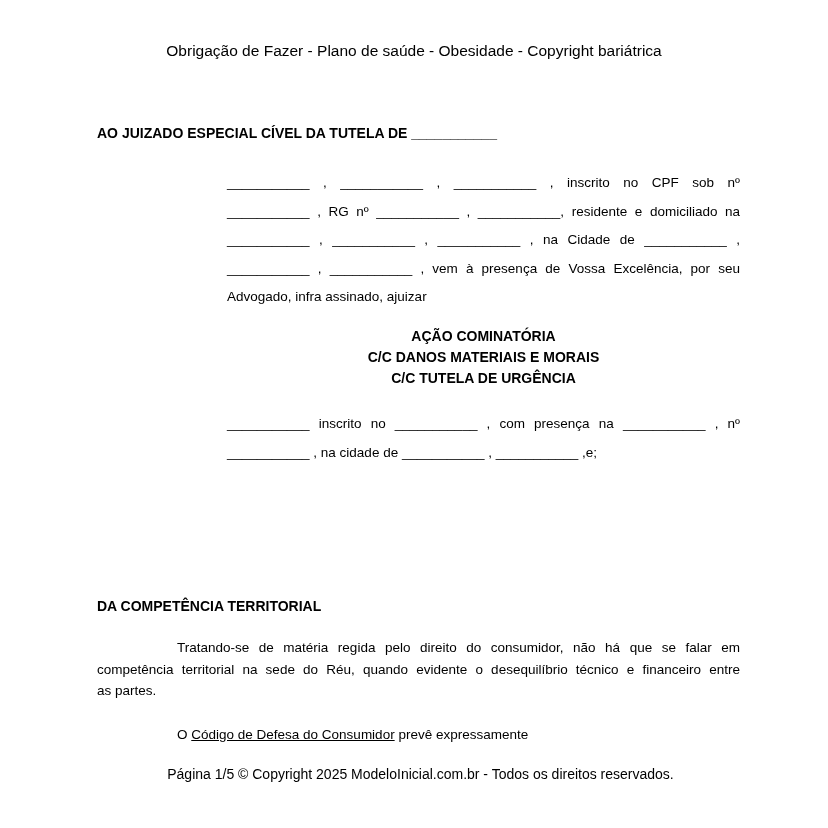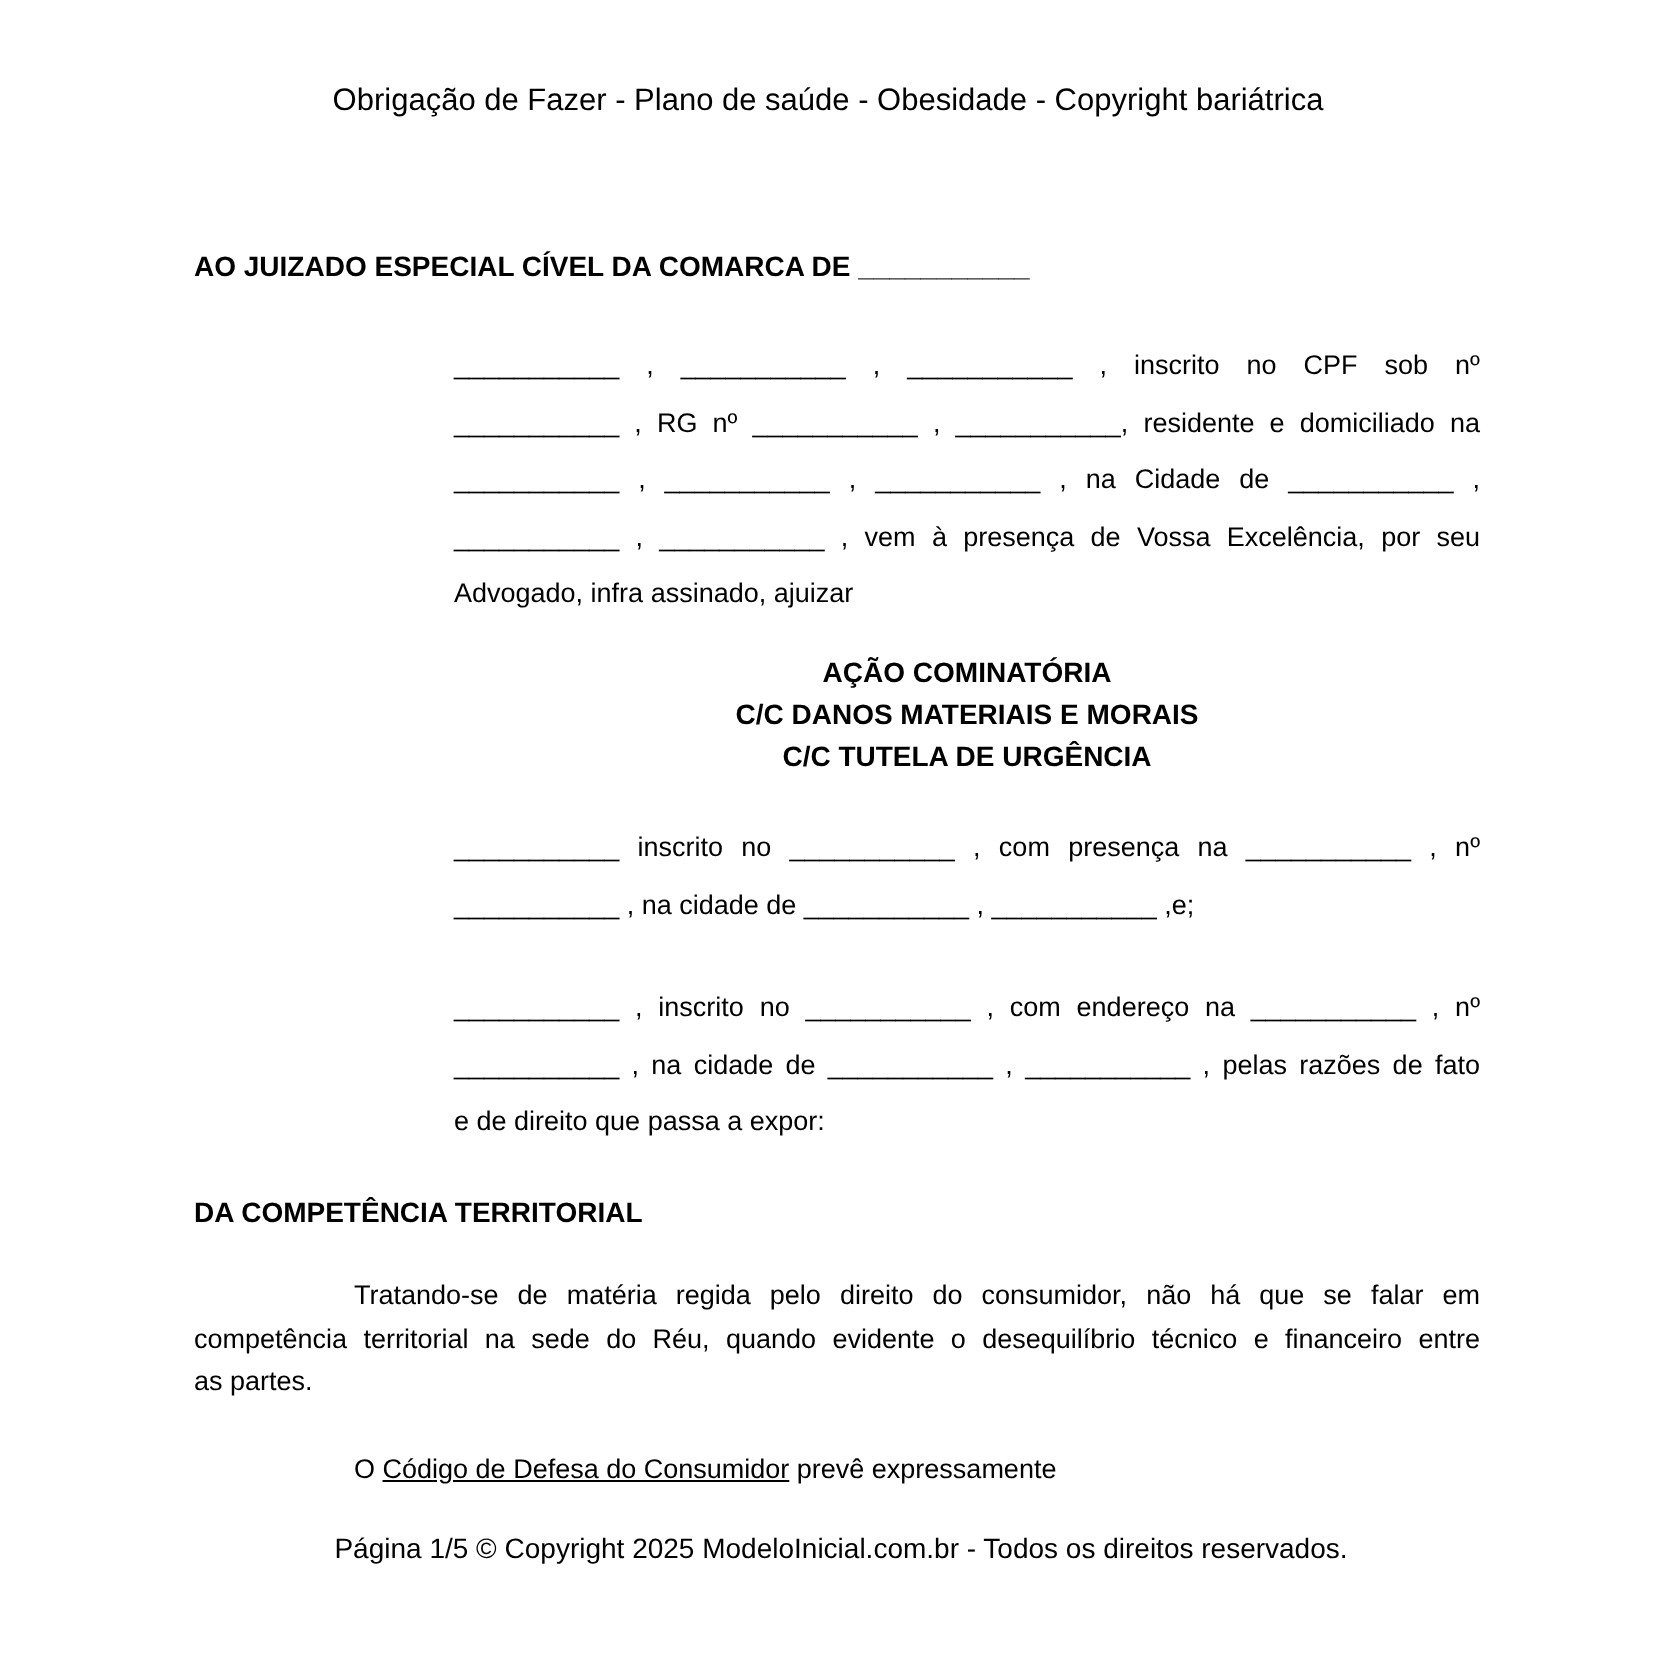--- a/index.html
+++ b/index.html
@@ -61,21 +61,21 @@
   a.doc-link { color: #000000; text-decoration: underline; cursor: pointer; }
 </style>
 </head>
 <body>
 
 <div id="doc">
 
   <div class="abs title">Obrigação de Fazer - Plano de saúde - Obesidade - Copyright bariátrica</div>
 
   <div class="abs addressee">
-    <span>AO JUIZADO ESPECIAL CÍVEL DA COMARCA DE</span>
+    <span>AO JUIZADO ESPECIAL CÍVEL DA TUTELA DE</span>
     <span>___________</span>
   </div>
 
   <div class="abs action-heading">
     <div>AÇÃO COMINATÓRIA</div>
     <div>C/C DANOS MATERIAIS E MORAIS</div>
     <div>C/C TUTELA DE URGÊNCIA</div>
   </div>
 
   <div class="abs block-indent p1">
@@ -84,25 +84,20 @@
     <div class="just">___________ , ___________ , ___________ , na Cidade de ___________ ,</div>
     <div class="just">___________ , ___________ , vem à presença de Vossa Excelência, por seu</div>
     <div>Advogado, infra assinado, ajuizar</div>
   </div>
 
   <div class="abs block-indent p2">
     <div class="just">___________ inscrito no ___________ , com presença na ___________ , nº</div>
     <div>___________ , na cidade de ___________ , ___________ ,e;</div>
   </div>
 
-  <div class="abs block-indent p3">
-    <div class="just">___________ , inscrito no ___________ , com endereço na ___________ , nº</div>
-    <div class="just">___________ , na cidade de ___________ , ___________ , pelas razões de fato</div>
-    <div>e de direito que passa a expor:</div>
-  </div>
 
   <div class="abs section-heading">DA COMPETÊNCIA TERRITORIAL</div>
 
   <div class="abs p4">
     <div class="just indent-first">Tratando-se de matéria regida pelo direito do consumidor, não há que se falar em</div>
     <div class="just">competência territorial na sede do Réu, quando evidente o desequilíbrio técnico e financeiro entre</div>
     <div>as partes.</div>
   </div>
 
   <div class="abs cdc">

